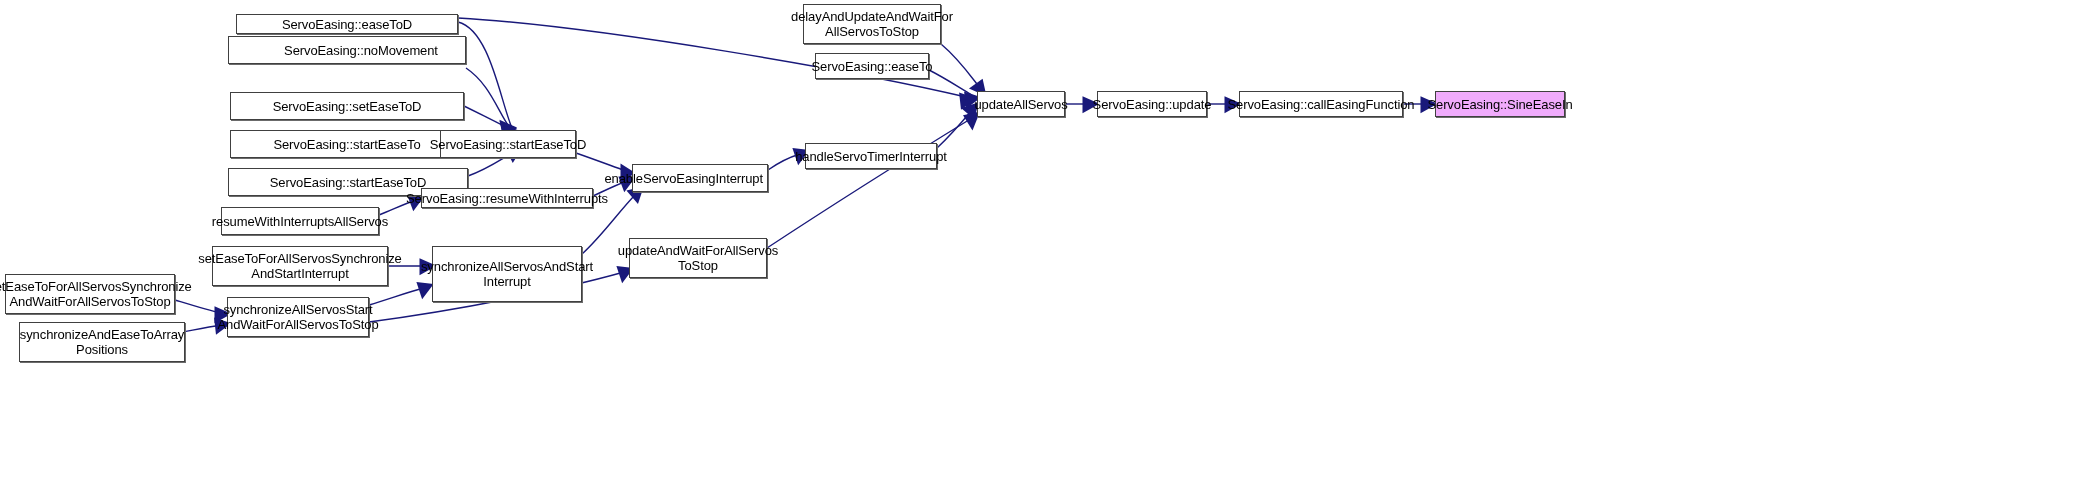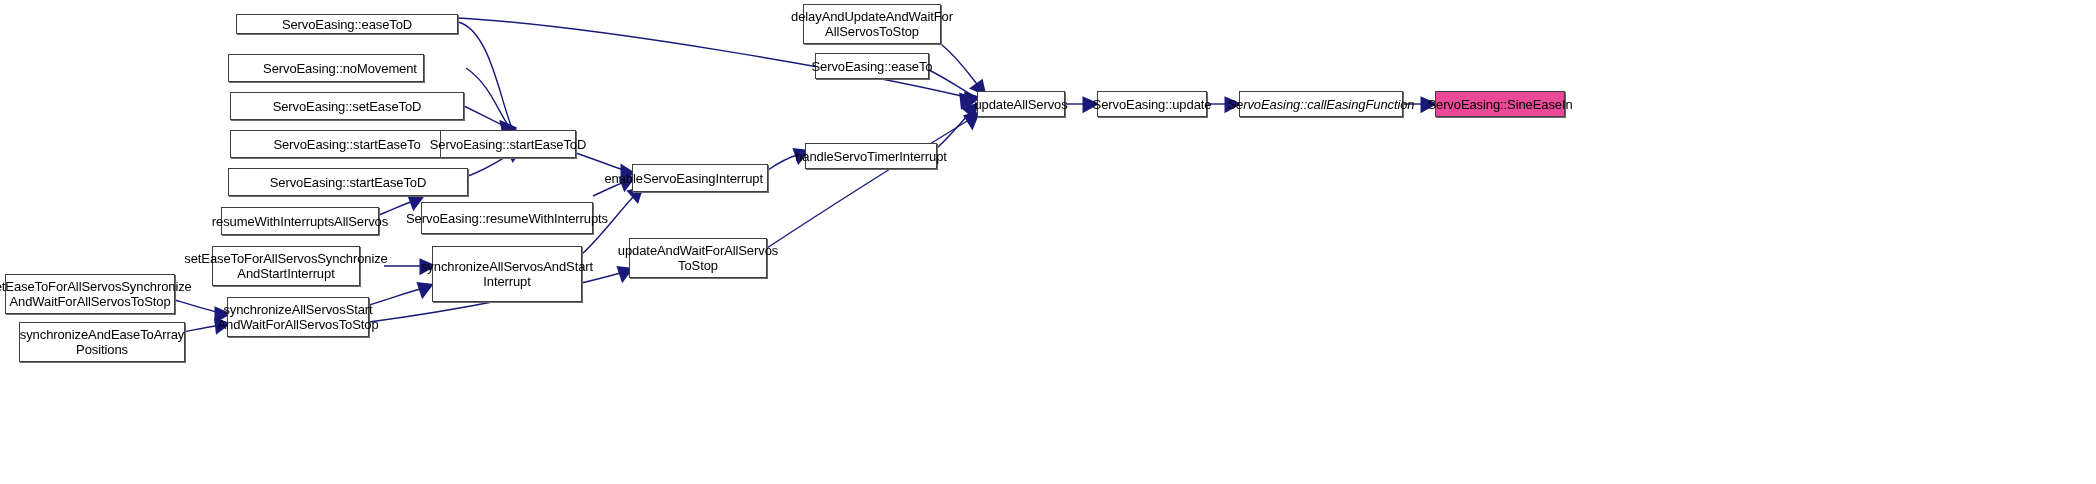--- a/index.html
+++ b/index.html
@@ -34,21 +34,21 @@
     line-height: 15px;
     display: flex;
     align-items: center;
     justify-content: center;
     text-align: center;
     white-space: pre-line;
     letter-spacing: -0.1px;
     box-shadow: 1px 1px 0 0 #6b6b6b;
   }
   .node.highlight {
-    background: #ec4899;
+    background: #f0abfc;
   }
   .node-label {
     display: block;
     padding: 0 4px;
   }
 </style>
 </head>
 <body>
 
 <div id="canvas">
@@ -95,42 +95,42 @@
       <path d="M 629,270 l -9,-1 l 3,9 z M 0,0" fill="#19197a" stroke="#19197a" stroke-width="5" stroke-linejoin="miter"></path>
       <path d="M 1065,104 L 1088,104" fill="none" stroke="#19197a" stroke-width="1.4"></path>
       <path d="M 1094,104 l -9,-4 l 0,9 z M 0,0" fill="#19197a" stroke="#19197a" stroke-width="5" stroke-linejoin="miter"></path>
       <path d="M 1207,104 L 1230,104" fill="none" stroke="#19197a" stroke-width="1.4"></path>
       <path d="M 1236,104 l -9,-4 l 0,9 z M 0,0" fill="#19197a" stroke="#19197a" stroke-width="5" stroke-linejoin="miter"></path>
       <path d="M 1403,104 L 1426,104" fill="none" stroke="#19197a" stroke-width="1.4"></path>
       <path d="M 1432,104 l -9,-4 l 0,9 z M 0,0" fill="#19197a" stroke="#19197a" stroke-width="5" stroke-linejoin="miter"></path>
     </svg>
   <div id="nodes-layer">
       <div class="node" style="left: 236px; top: 14px; width: 222px; height: 20px;"><span class="node-label">ServoEasing::easeToD</span></div>
-      <div class="node" style="left: 228px; top: 54px; width: 196px; height: 28px; padding-left: 28px;"><span class="node-label">ServoEasing::noMovement</span></div>
+      <div class="node" style="left: 228px; top: 36px; width: 238px; height: 28px; padding-left: 28px;"><span class="node-label">ServoEasing::noMovement</span></div>
       <div class="node" style="left: 230px; top: 92px; width: 234px; height: 28px;"><span class="node-label">ServoEasing::setEaseToD</span></div>
       <div class="node" style="left: 230px; top: 130px; width: 234px; height: 28px;"><span class="node-label">ServoEasing::startEaseTo</span></div>
       <div class="node" style="left: 228px; top: 168px; width: 240px; height: 28px;"><span class="node-label">ServoEasing::startEaseToD</span></div>
       <div class="node" style="left: 221px; top: 207px; width: 158px; height: 28px;"><span class="node-label">resumeWithInterruptsAllServos</span></div>
-      <div class="node" style="left: 212px; top: 246px; width: 148px; height: 40px;"><span class="node-label">setEaseToForAllServosSynchronize
+      <div class="node" style="left: 212px; top: 246px; width: 176px; height: 40px;"><span class="node-label">setEaseToForAllServosSynchronize
 AndStartInterrupt</span></div>
       <div class="node" style="left: 5px; top: 274px; width: 170px; height: 40px;"><span class="node-label">setEaseToForAllServosSynchronize
 AndWaitForAllServosToStop</span></div>
       <div class="node" style="left: 19px; top: 322px; width: 166px; height: 40px;"><span class="node-label">synchronizeAndEaseToArray
 Positions</span></div>
       <div class="node" style="left: 227px; top: 297px; width: 142px; height: 40px;"><span class="node-label">synchronizeAllServosStart
 AndWaitForAllServosToStop</span></div>
       <div class="node" style="left: 440px; top: 130px; width: 136px; height: 28px;"><span class="node-label">ServoEasing::startEaseToD</span></div>
-      <div class="node" style="left: 421px; top: 202px; width: 172px; height: 32px;"><span class="node-label">ServoEasing::resumeWithInterrupts</span></div>
+      <div class="node" style="left: 421px; top: 188px; width: 172px; height: 20px;"><span class="node-label">ServoEasing::resumeWithInterrupts</span></div>
       <div class="node" style="left: 432px; top: 246px; width: 150px; height: 56px;"><span class="node-label">synchronizeAllServosAndStart
 Interrupt</span></div>
       <div class="node" style="left: 632px; top: 164px; width: 136px; height: 28px; justify-content: flex-end;"><span class="node-label">enableServoEasingInterrupt</span></div>
       <div class="node" style="left: 629px; top: 238px; width: 138px; height: 40px;"><span class="node-label">updateAndWaitForAllServos
 ToStop</span></div>
       <div class="node" style="left: 803px; top: 4px; width: 138px; height: 40px;"><span class="node-label">delayAndUpdateAndWaitFor
 AllServosToStop</span></div>
       <div class="node" style="left: 815px; top: 53px; width: 114px; height: 26px;"><span class="node-label">ServoEasing::easeTo</span></div>
       <div class="node" style="left: 805px; top: 143px; width: 132px; height: 26px;"><span class="node-label">handleServoTimerInterrupt</span></div>
       <div class="node" style="left: 977px; top: 91px; width: 88px; height: 26px;"><span class="node-label">updateAllServos</span></div>
       <div class="node" style="left: 1097px; top: 91px; width: 110px; height: 26px;"><span class="node-label">ServoEasing::update</span></div>
-      <div class="node" style="left: 1239px; top: 91px; width: 164px; height: 26px; font-style: italic;"><span class="node-label">ServoEasing::callEasingFunction</span></div>
+      <div class="node" style="left: 1239px; top: 91px; width: 164px; height: 26px;"><span class="node-label">ServoEasing::callEasingFunction</span></div>
       <div class="node highlight" style="left: 1435px; top: 91px; width: 130px; height: 26px;"><span class="node-label">ServoEasing::SineEaseIn</span></div>
     </div>
 </div>
 
 </body></html>

